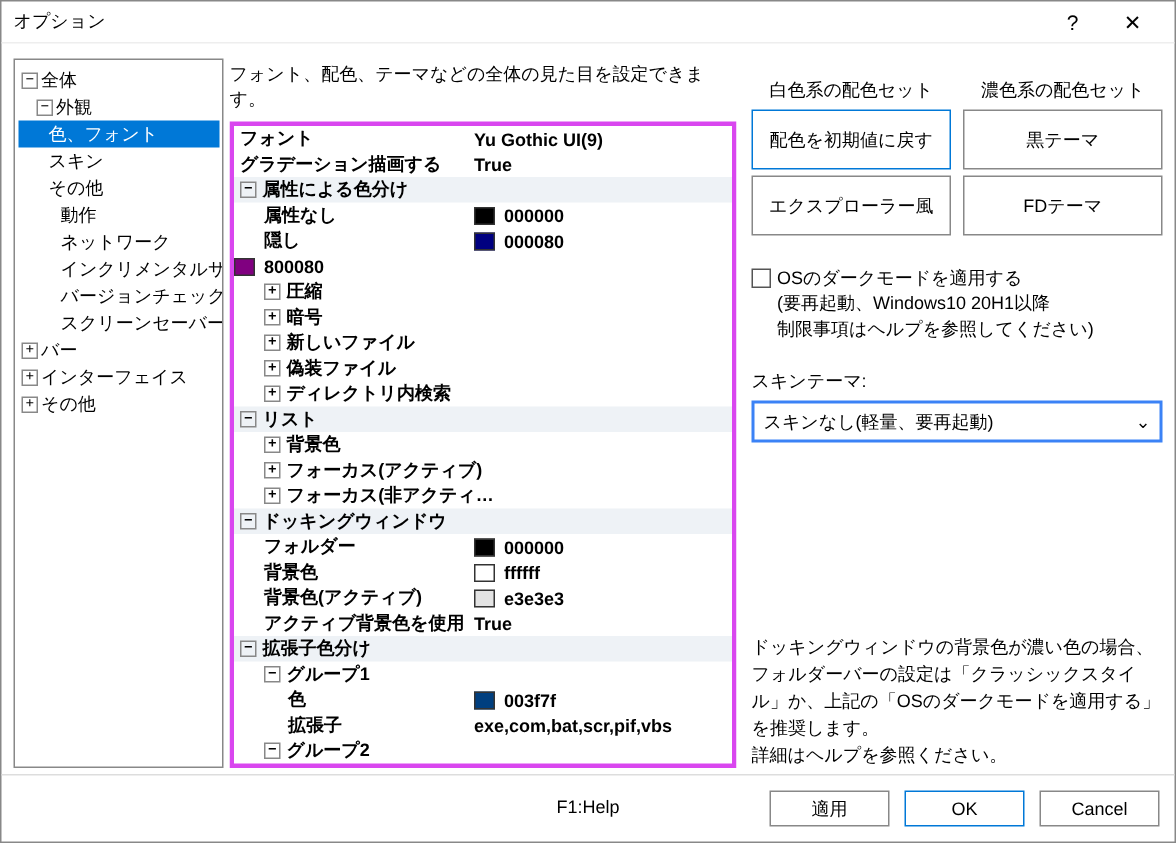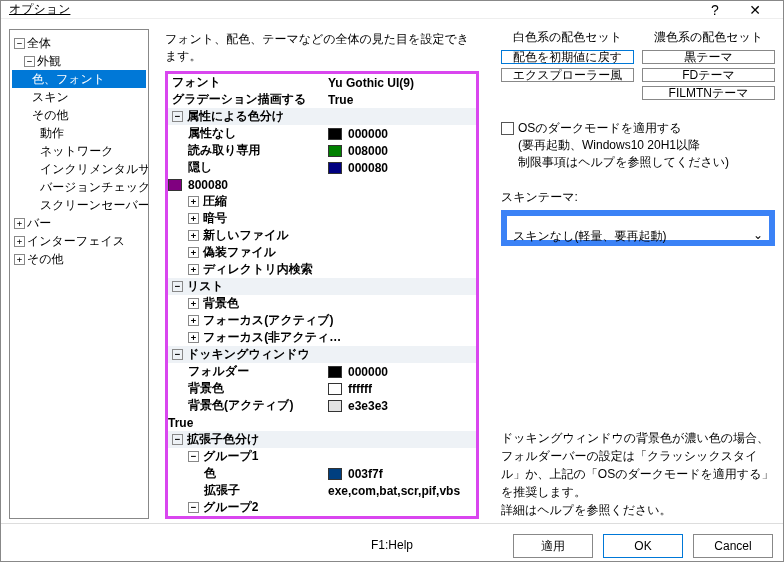--- a/index.html
+++ b/index.html
@@ -1,21 +1,21 @@
 <!DOCTYPE html>
 <html><head>
 <meta charset="utf-8">
 <style>
 * { box-sizing: border-box; margin: 0; padding: 0; }
 body { font-family: "Yu Gothic UI", "Meiryo", sans-serif; font-size: 12px; background: #fff; color: #000; }
 .window { width: 784px; height: 562px; border: 1px solid #888; background: #fff; display: flex; flex-direction: column; }
 .titlebar { height: 30px; display: flex; align-items: center; padding: 0 8px; border-bottom: 1px solid #eee; }
-.title { flex: 1; text-decoration: underline; }
+.title { flex: 1; }
 .titlebtn { width: 40px; text-align: center; font-size: 14px; cursor: default; }
-.body { flex: 1; display: flex; padding: 10px 8px 0 8px; gap: 16px; overflow: hidden; }
+.body { flex: 1; display: flex; padding: 10px 8px 0 8px; gap: 4px; overflow: hidden; }
 .tree { width: 140px; border: 1px solid #888; padding: 4px 2px; overflow-y: auto; font-size: 12px; line-height: 1.5; }
 .tree-row { white-space: nowrap; padding: 0 2px; }
 .tree-row.selected { background: #0078d7; color: #fff; }
 .tb { display: inline-block; width: 11px; height: 11px; border: 1px solid #888; text-align: center; line-height: 9px; font-size: 9px; margin-right: 2px; vertical-align: middle; font-family: monospace; }
 .i1 { padding-left: 12px; }
 .i2 { padding-left: 28px; }
 .i3 { padding-left: 20px; }
 .center { flex: 1; display: flex; flex-direction: column; overflow: hidden; }
 .desc { margin: 2px 0 6px 0; }
 .grid { flex: 1; border: 3px solid #d946ef; overflow-y: scroll; font-weight: bold; }
@@ -23,30 +23,30 @@
 .gkey { flex: 0 0 160px; padding-left: 4px; display: flex; align-items: center; }
 .gval { flex: 1; display: flex; align-items: center; }
 .gcat .gkey { background: #eef2f6; flex: 1 1 auto; }
 .gcat { background: #eef2f6; }
 .exp { display: inline-block; width: 11px; height: 11px; border: 1px solid #888; text-align: center; line-height: 9px; font-size: 9px; margin-right: 4px; font-family: monospace; }
 .swatch { width: 14px; height: 12px; border: 1px solid #333; margin-right: 6px; }
 .gi1 { padding-left: 4px; }
 .gi2 { padding-left: 20px; }
 .gi3 { padding-left: 36px; }
 .right { width: 280px; display: flex; flex-direction: column; gap: 4px; padding-left: 6px; }
-.sets { display: flex; gap: 8px; }
+.sets { display: flex; gap: 8px; margin-top: 13px; }
 .setcol { flex: 1; }
 .setcol-h { text-align: center; margin-bottom: 4px; }
-.btn { border: 1px solid #888; background: #fff; height: 14px; display: flex; align-items: center; justify-content: center; margin-bottom: 4px; cursor: default; }
+.btn { border: 1px solid #888; background: #fff; height: 40px; display: flex; align-items: center; justify-content: center; margin-bottom: 4px; cursor: default; }
 .btn.primary { border: 1px solid #0078d7; }
 .chkrow { display: flex; align-items: flex-start; gap: 4px; margin-top: 12px; }
 .chk { width: 13px; height: 13px; border: 1px solid #555; margin-top: 2px; }
 .skin { margin-top: 14px; }
 .skin-label { margin-bottom: 4px; }
-.select { border: 6px solid #3b82f6; height: 22px; display: flex; padding: 12px 6px; justify-content: space-between; }
+.select { border: 2px solid #3b82f6; height: 22px; display: flex; align-items: center; padding: 12px 6px; justify-content: space-between; }
 .note { margin-top: auto; line-height: 1.5; }
 .footer { height: 44px; display: flex; align-items: center; padding: 0 10px; gap: 10px; }
 .help { position: absolute; left: 50%; transform: translateX(-50%); bottom: 16px; }
 .footerbtns { margin-left: auto; display: flex; gap: 10px; }
 .footer .btn { width: 80px; height: 24px; margin-bottom: 0; }
 .relbody { position: relative; flex:1; display:flex; flex-direction:column;}
 .hr { height: 1px; background: #ddd; margin: 4px 0 0 0; }
 </style>
 </head>
 <body>
@@ -93,27 +93,20 @@
               </div>
             </div>
         <div class="grow">
               <div class="gkey gi2">属性なし</div>
               <div class="gval">
                 <span class="swatch" style="background:#000000"></span>
                 <span>000000</span>
               </div>
             </div>
         <div class="grow">
-              <div class="gkey gi2">読み取り専用</div>
-              <div class="gval">
-                <span class="swatch" style="background:#008000"></span>
-                <span>008000</span>
-              </div>
-            </div>
-        <div class="grow">
               <div class="gkey gi2">隠し</div>
               <div class="gval">
                 <span class="swatch" style="background:#000080"></span>
                 <span>000080</span>
               </div>
             </div>
         <div class="grow">
               <div class="gval">
                 <span class="swatch" style="background:#800080"></span>
                 <span>800080</span>
@@ -194,20 +187,21 @@
               </div>
             </div>
         <div class="grow">
               <div class="gkey gi2">背景色(アクティブ)</div>
               <div class="gval">
                 <span class="swatch" style="background:#e3e3e3"></span>
                 <span>e3e3e3</span>
               </div>
             </div>
         <div class="grow">
+              <div class="gkey gi2">アクティブ背景色を使用</div>
               <div class="gval">True</div>
             </div>
         <div class="grow gcat">
               <div class="gkey gi1">
                 <span class="exp">−</span>
                 <span>拡張子色分け</span>
               </div>
             </div>
         <div class="grow">
               <div class="gkey gi2" style="flex:1">
@@ -239,21 +233,20 @@
       <div class="sets">
         <div class="setcol">
           <div class="setcol-h">白色系の配色セット</div>
           <div class="btn primary">配色を初期値に戻す</div>
           <div class="btn">エクスプローラー風</div>
         </div>
         <div class="setcol">
           <div class="setcol-h">濃色系の配色セット</div>
           <div class="btn">黒テーマ</div>
           <div class="btn">FDテーマ</div>
-          <div class="btn">FILMTNテーマ</div>
         </div>
       </div>
       <div class="chkrow">
         <div class="chk"></div>
         <div style="white-space:pre-line">OSのダークモードを適用する
 (要再起動、Windows10 20H1以降
 制限事項はヘルプを参照してください)</div>
       </div>
       <div class="skin">
         <div class="skin-label">スキンテーマ:</div>

